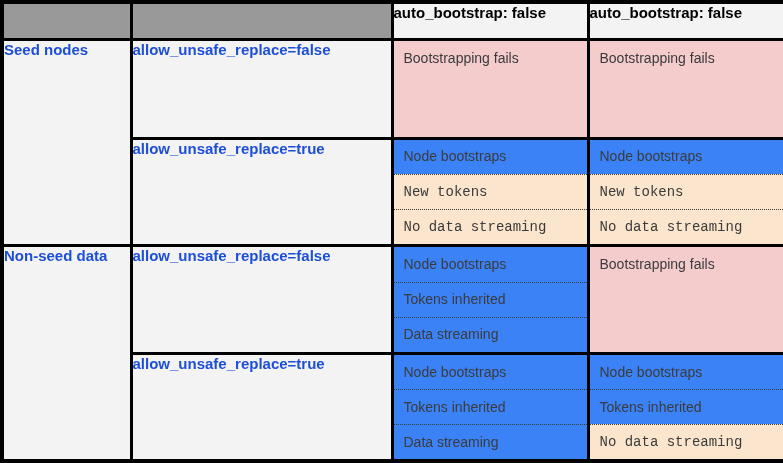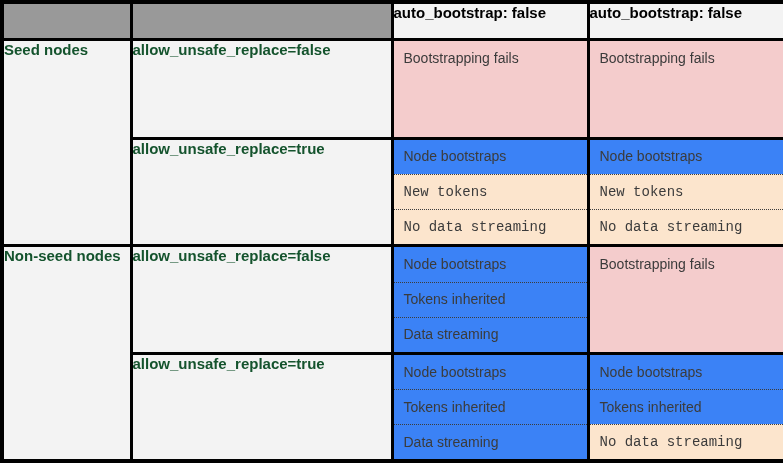--- a/index.html
+++ b/index.html
@@ -22,21 +22,21 @@
   td.corner{background:#999999;}
   th.colhead{
     background:#f3f3f3;
     font-size:15px;font-weight:bold;color:#000;
     text-align:left;
     padding:8px 10px 7px 10px;
     vertical-align:middle;
   }
   td.grouplabel,td.setting{
     background:#f3f3f3;
-    font-size:15px;font-weight:bold;color:#14532d;
+    font-size:15px;font-weight:bold;color:#1d4ed8;
     padding:10px 10px 0 10px;
     line-height:1.25;
   }
   td.outcome{padding:0;}
   .stack{display:flex;flex-direction:column;height:100%;width:100%;}
   .line{
     flex:1 1 0;
     display:flex;align-items:center;
     padding:0 10px;
     font-size:14px;color:#3b3b3b;
@@ -95,21 +95,21 @@
     <td class="outcome">
       <div class="stack">
         <div class="line" data-status="success">Node bootstraps</div>
         <div class="line" data-status="warning">New tokens</div>
         <div class="line" data-status="warning">No data streaming</div>
       </div>
     </td>
   </tr>
 
   <tr style="height:105px">
-    <td class="grouplabel" rowspan="2">Non-seed nodes</td>
+    <td class="grouplabel" rowspan="2">Non-seed data</td>
     <td class="setting">allow_unsafe_replace=false</td>
     <td class="outcome">
       <div class="stack">
         <div class="line" data-status="success">Node bootstraps</div>
         <div class="line" data-status="success">Tokens inherited</div>
         <div class="line" data-status="success">Data streaming</div>
       </div>
     </td>
     <td class="outcome">
       <div class="stack">

